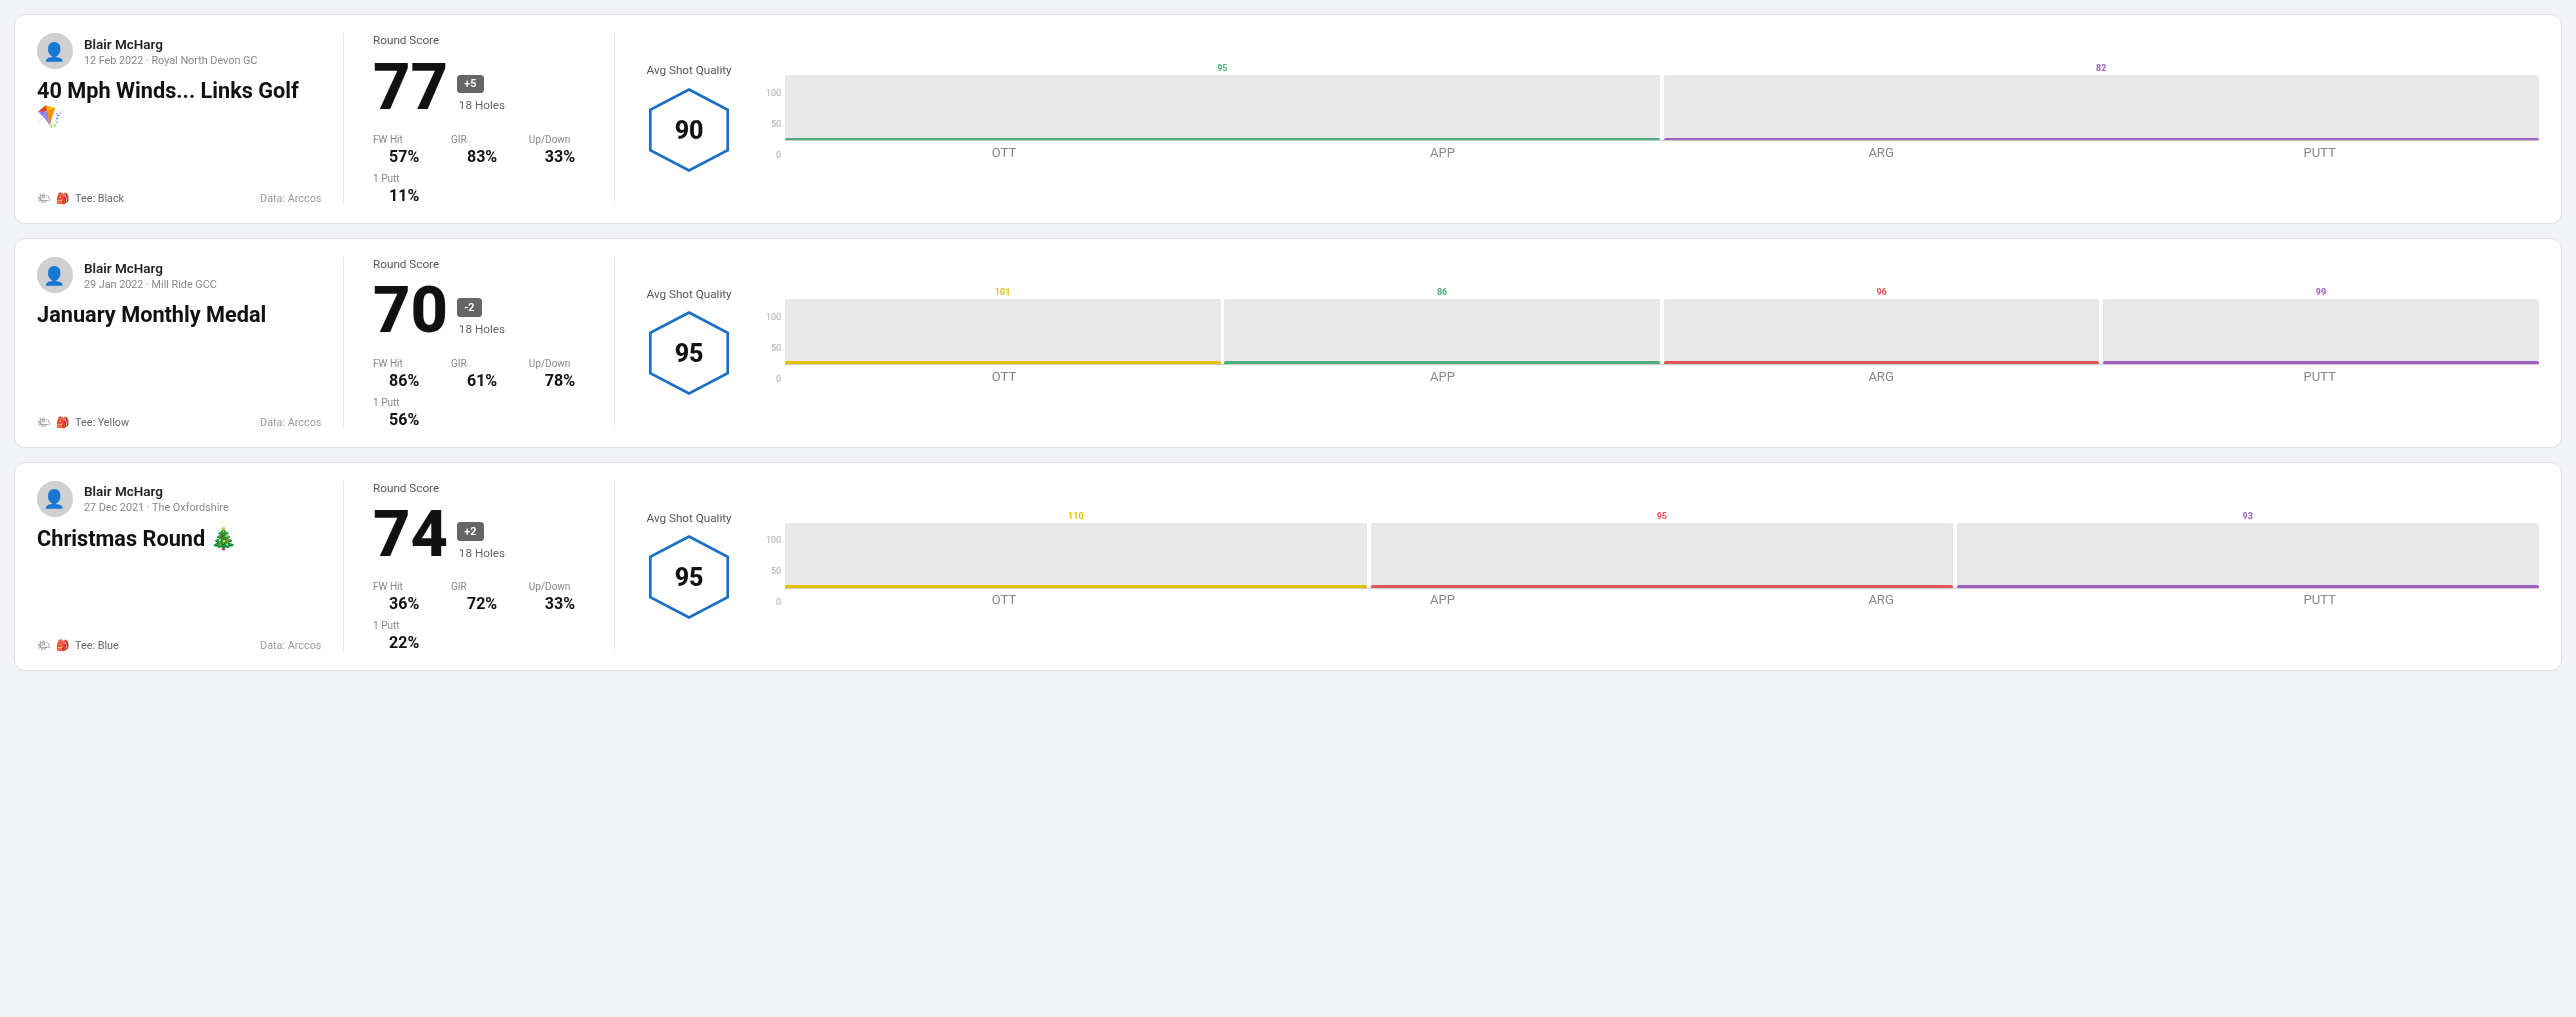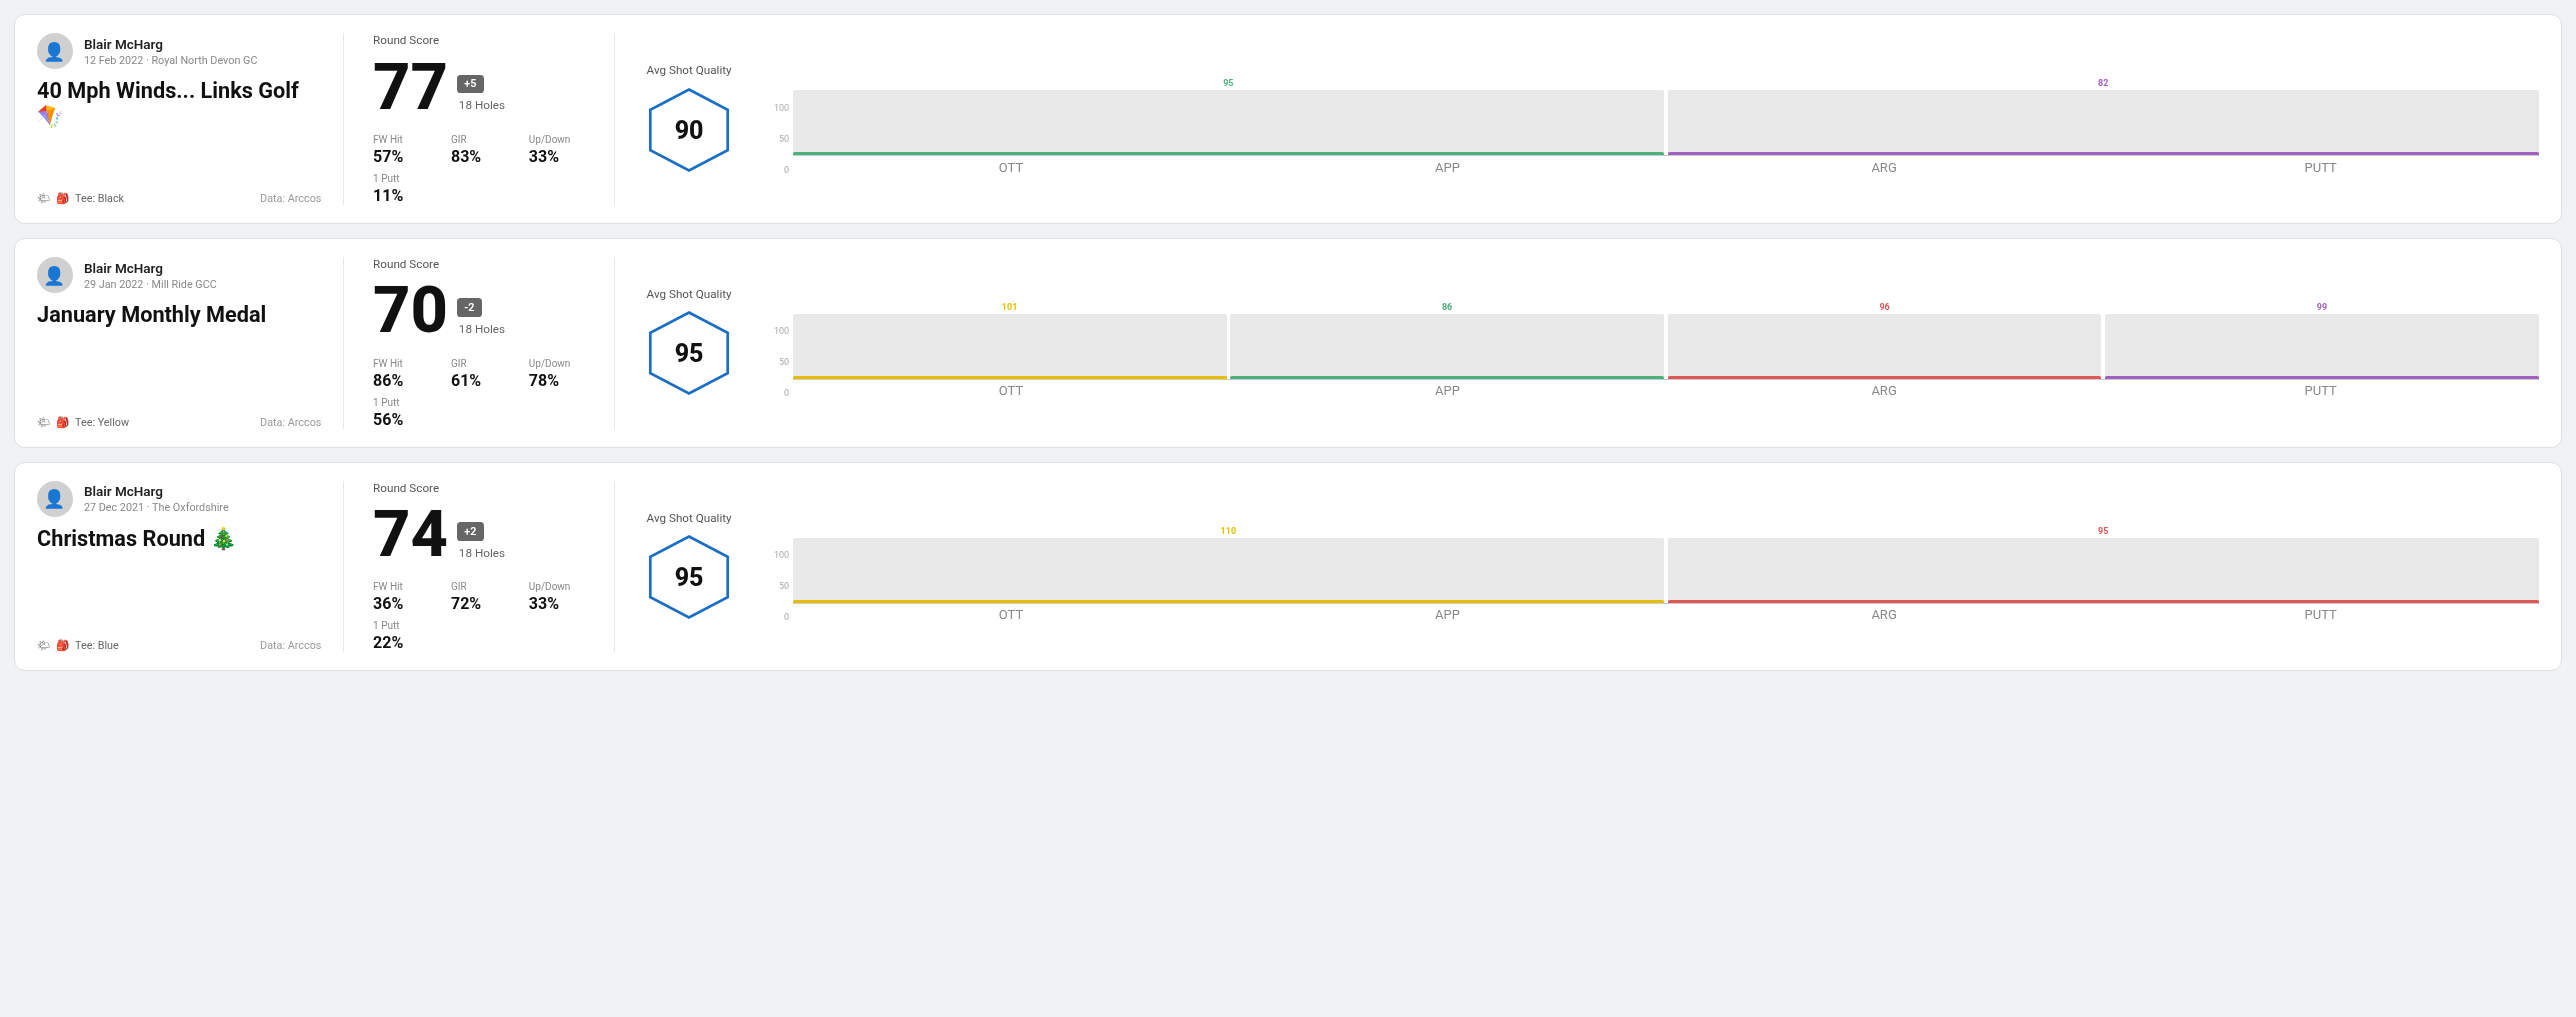--- a/index.html
+++ b/index.html
@@ -140,20 +140,21 @@
     }
     .stat-label {
       font-size: 10px;
       color: #888;
       margin-bottom: 1.8px;
     }
     .stat-value {
       font-size: 16px;
       font-weight: 700;
       color: #111;
+      margin-left: 16px;
     }
     .right-section {
       flex: 1;
       padding-left: 29px;
       display: flex;
       align-items: center;
       gap: 21.7px;
     }
     .hexagon {
       width: 90px;
@@ -227,22 +228,22 @@
       margin-top: 3.6px;
     }
     .x-label-item {
       flex: 1;
       text-align: center;
       font-size: 13px;
       color: #888;
     }
     .quality-section {
       display: flex;
-      align-items: flex-end;
-      gap: 30px;
+      align-items: flex-start;
+      gap: 22px;
       width: 100%;
     }
     .hex-and-label {
       display: flex;
       flex-direction: column;
       align-items: center;
     }
   </style>
 </head>
 <body>
@@ -537,20 +538,26 @@
       <div class="bar-column" style="height:65px;">
         <div class="color-bar" style="background:#e6c000;"></div>
       </div>
     </div>
                   <div class="single-bar-col">
       <div class="value-above" style="color:#e05555">95</div>
       <div class="bar-column" style="height:65px;">
         <div class="color-bar" style="background:#e05555;"></div>
       </div>
     </div>
+                  <div class="single-bar-col">
+      <div class="value-above" style="color:#a060c0">93</div>
+      <div class="bar-column" style="height:65px;">
+        <div class="color-bar" style="background:#a060c0;"></div>
+      </div>
+    </div>
         </div>
         <div class="x-labels-row">
           <div class="x-label-item">OTT</div>
                   <div class="x-label-item">APP</div>
                   <div class="x-label-item">ARG</div>
                   <div class="x-label-item">PUTT</div>
         </div>
       </div>
     </div>
   </div>

